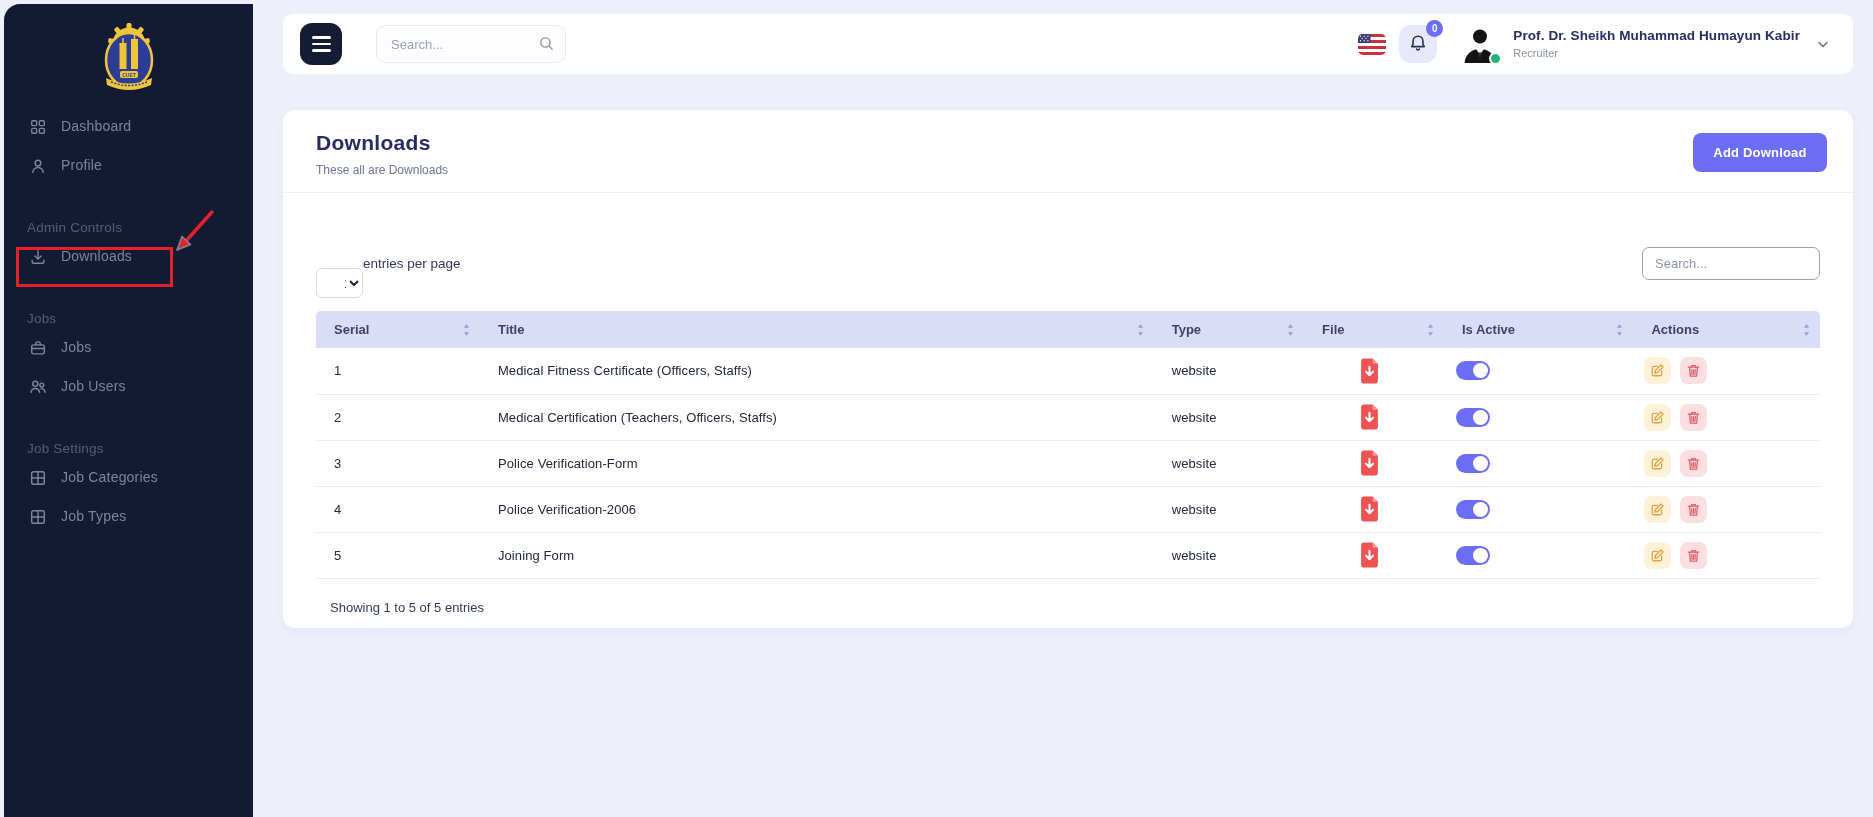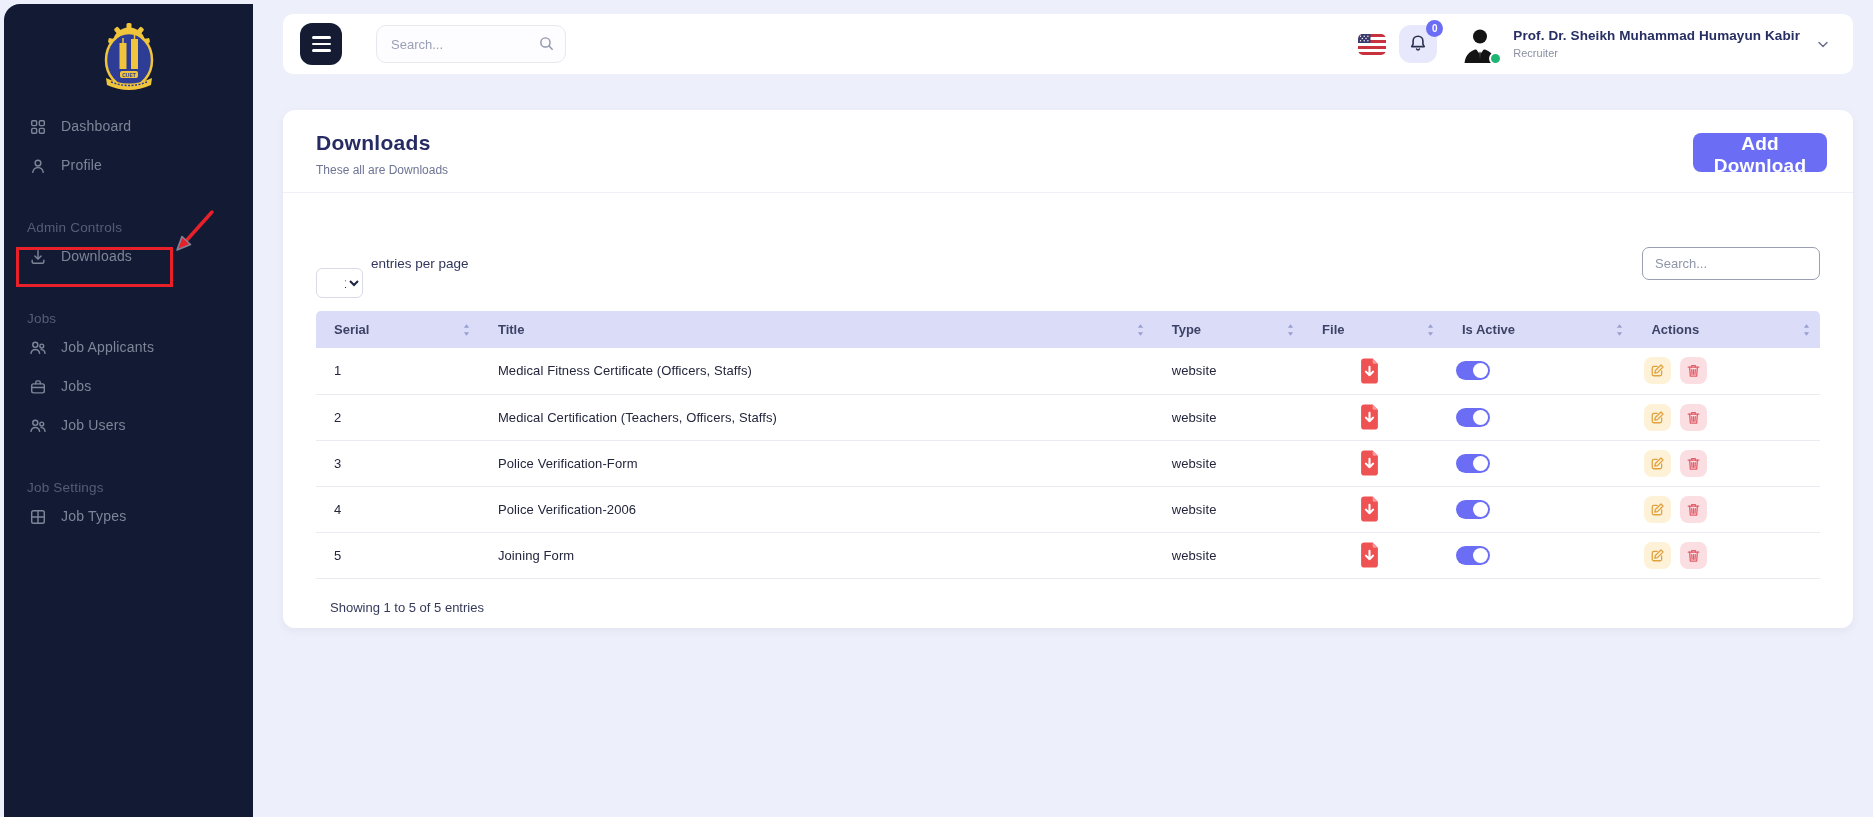--- a/index.html
+++ b/index.html
@@ -80,33 +80,33 @@
   .card {
     position: absolute; left: 283px; top: 110px; width: 1570px; height: 518px;
     background: #fff; border-radius: 12px; box-shadow: 0 3px 10px rgba(40,45,100,.05);
   }
   .card-head { position: relative; height: 83px; padding: 21px 33px 0; border-bottom: 1px solid #eef0f6; }
   .card-title { font-size: 21px; font-weight: bold; color: #262c63; letter-spacing: .3px; }
   .card-sub { font-size: 12px; color: #6e7494; margin-top: 8px; }
   .add-btn {
     position: absolute; right: 26px; top: 23px; width: 134px; height: 39px;
     background: #6b6ef5; color: #fff; border: none; border-radius: 8px;
-    font-size: 19px; font-weight: bold; letter-spacing: .2px; cursor: pointer;
+    font-size: 13px; font-weight: bold; letter-spacing: .2px; cursor: pointer;
     font-family: "Liberation Sans", sans-serif;
   }
   .card-body { padding: 35px 33px 0; }
 
   .controls { display: flex; align-items: center; }
   .entries-select {
     width: 47px; height: 30px; border: 1px solid #d9dbe8; border-radius: 6px;
     font-size: 13px; color: #1e2340; padding-left: 23px; background: #fff;
     font-family: "Liberation Sans", sans-serif;
     margin-top: 40px;
   }
-  .entries-label { margin-left: 8px; font-size: 13.5px; color: #30365c; }
+  .entries-label { margin-left: 0; font-size: 13.5px; color: #30365c; }
   .table-search {
     margin-left: auto; width: 178px; height: 33px; border: 1px solid #9aa0b2;
     border-radius: 7px; padding: 0 12px; font-size: 13px; color: #30365c; outline: none;
     font-family: "Liberation Sans", sans-serif;
   }
   .table-search::placeholder { color: #8f95a8; }
 
   table { width: 100%; border-collapse: collapse; table-layout: fixed; margin-top: 13px; }
   thead th {
     background: #dbddf8; height: 37px; text-align: left; padding-left: 18px;
@@ -205,58 +205,57 @@
         <span>Downloads</span>
         <span class="annotation-box"></span>
         <svg class="annotation-arrow" viewBox="0 0 52 48">
           <line x1="43" y1="4" x2="17" y2="33" stroke="#e8202a" stroke-width="3.4"></line>
           <polygon points="8,42 21.5,36.5 13,28.5" fill="#e8202a"></polygon>
         </svg>
       </div>
 
       <div class="nav-heading">Jobs</div>
 
+
+
+      <div class="nav-item">
+        <span>
+          <svg width="18" height="18" viewBox="0 0 20 20">
+              <rect x="3" y="6.5" width="14" height="10" rx="2"></rect>
+              <path d="M7.5 6.5V5a1.8 1.8 0 0 1 1.8-1.8h1.4A1.8 1.8 0 0 1 12.5 5v1.5"></path>
+              <path d="M3 10.5h14"></path>
+            </svg>
+        </span>
+        <span>Jobs</span>
+      </div>
+
       <div class="nav-item">
         <span>
           <svg width="18" height="18" viewBox="0 0 20 20">
               <circle cx="7" cy="6.5" r="2.8"></circle>
               <path d="M2.2 16c.5-3 2.4-4.4 4.8-4.4s4.3 1.4 4.8 4.4"></path>
               <circle cx="14.2" cy="7.8" r="2.1"></circle>
               <path d="M13.4 11.8c2.3 0 4.1 1.4 4.4 4.2"></path>
             </svg>
         </span>
-        <span>Job Applicants</span>
-      </div>
-
+        <span>Job Users</span>
+      </div>
+
+      <div class="nav-heading">Job Settings</div>
 
       <div class="nav-item">
         <span>
           <svg width="18" height="18" viewBox="0 0 20 20">
-              <rect x="3" y="6.5" width="14" height="10" rx="2"></rect>
-              <path d="M7.5 6.5V5a1.8 1.8 0 0 1 1.8-1.8h1.4A1.8 1.8 0 0 1 12.5 5v1.5"></path>
-              <path d="M3 10.5h14"></path>
-            </svg>
-        </span>
-        <span>Jobs</span>
-      </div>
-
-      <div class="nav-item">
-        <span>
-          <svg width="18" height="18" viewBox="0 0 20 20">
-              <circle cx="7" cy="6.5" r="2.8"></circle>
-              <path d="M2.2 16c.5-3 2.4-4.4 4.8-4.4s4.3 1.4 4.8 4.4"></path>
-              <circle cx="14.2" cy="7.8" r="2.1"></circle>
-              <path d="M13.4 11.8c2.3 0 4.1 1.4 4.4 4.2"></path>
-            </svg>
-        </span>
-        <span>Job Users</span>
-      </div>
-
-      <div class="nav-heading">Job Settings</div>
-
+              <rect x="3" y="3" width="14" height="14" rx="2"></rect>
+              <line x1="3" y1="10" x2="17" y2="10"></line>
+              <line x1="10" y1="3" x2="10" y2="17"></line>
+            </svg>
+        </span>
+        <span>Job Categories</span>
+      </div>
 
       <div class="nav-item">
         <span>
           <svg width="18" height="18" viewBox="0 0 20 20">
               <rect x="3" y="3" width="14" height="14" rx="2"></rect>
               <line x1="3" y1="10" x2="17" y2="10"></line>
               <line x1="10" y1="3" x2="10" y2="17"></line>
             </svg>
         </span>
         <span>Job Types</span>

